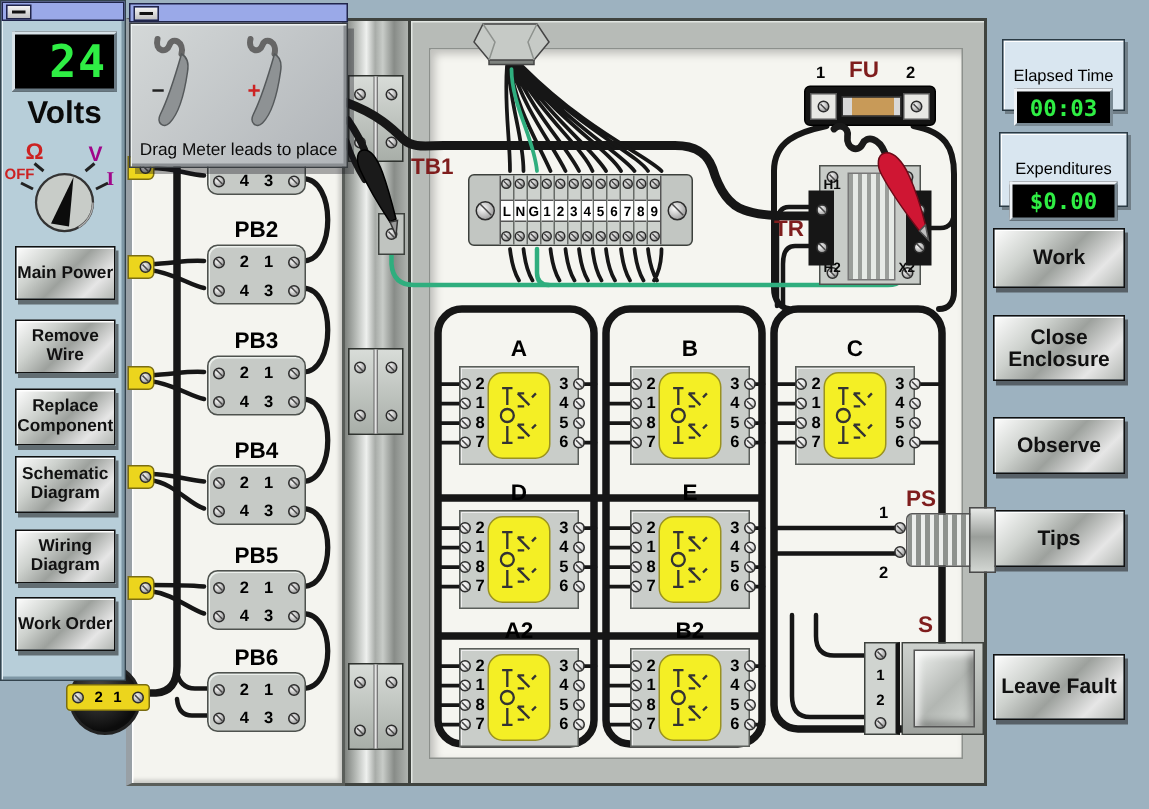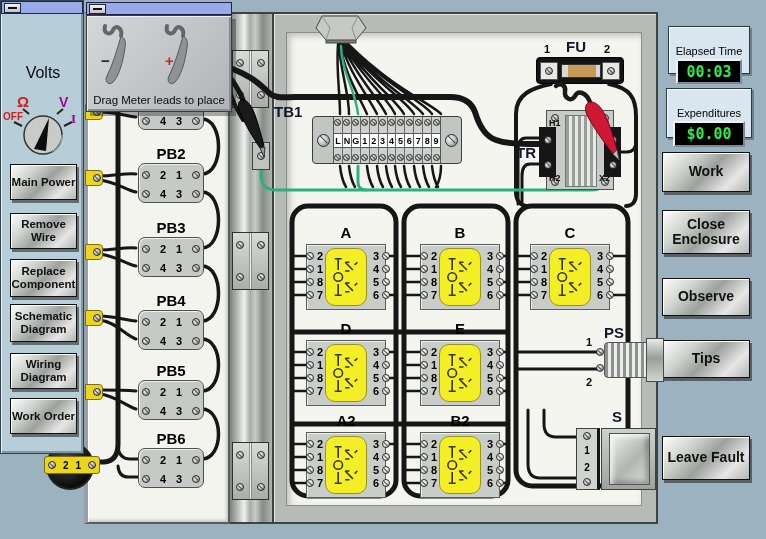--- a/index.html
+++ b/index.html
@@ -24,21 +24,21 @@
   .sc.t{width:7px;height:7px;}
 
   
   .titlebar{position:absolute;left:0;top:0;right:0;height:13px;background:#9aa9e8;border:1px solid #20254a;display:flex;align-items:center;}
   .tbtn{position:relative;width:17px;height:10px;margin-left:2px;background:linear-gradient(180deg,#f4f4f4,#c2c2c2);border:1px solid #20254a;}
   .tbtn::after{content:"";position:absolute;left:3px;right:3px;top:3.5px;height:2px;background:#111;}
   #meterwin{left:0;top:0;width:84px;height:454px;background:#b7ced9;border:1px solid #33434d;box-shadow:inset 1px 1px 0 #e8f2f8, inset -2px -2px 0 #7e97a5;}
   #lcd{left:7px;top:20px;width:70px;height:40px;background:#000;border:2px solid #d8e2e8;border-right-color:#6a7a84;border-bottom-color:#6a7a84;display:flex;align-items:center;justify-content:flex-end;padding-right:5px;}
   .seg{font-family:"DejaVu Sans Mono",monospace;font-weight:bold;color:#2fee44;}
   #lcd .seg{font-size:30px;letter-spacing:1px;}
-  #voltslbl{left:0;top:63px;width:84px;text-align:center;font-weight:normal;font-size:16px;color:#0a0a0a;}
+  #voltslbl{left:0;top:63px;width:84px;text-align:center;font-weight:bold;font-size:21px;color:#0a0a0a;}
   .diallbl{position:absolute;font-weight:bold;}
   #meterbtns .b3d{position:absolute;left:9px;width:67px;height:36px;font-size:11.5px;}
   .b3d{display:flex;align-items:center;justify-content:center;text-align:center;font-weight:bold;color:#111;line-height:1.1;background:linear-gradient(135deg,#fdfdfd 0%,#cdd1cd 30%,#9da19d 52%,#e6e6e6 78%,#b2b6b2 100%);border:1px solid #101010;box-shadow:2px 3px 0 rgba(30,30,30,.55), inset 1px 1px 0 #fff;cursor:pointer;}
   #dragwin{left:86px;top:2px;width:146px;height:110px;}
   #dragbody{left:0;top:13px;right:0;bottom:0;background:linear-gradient(135deg,#d4d8d8,#b0b4b8);border:1px solid #3a3e42;box-shadow:4px 4px 0 rgba(20,20,30,.35), inset 1px 1px 0 #eef2f2, inset -2px -2px 0 #8a8e92;}
   #dragcap{left:0;bottom:5px;right:0;text-align:center;font-size:11.5px;color:#0a0a0a;}
   .leadsign{position:absolute;font-size:15px;font-weight:bold;}
 
   
   .statbox{position:absolute;background:#d9e6f0;border:1px solid #2a3a44;box-shadow:inset 1px 1px 0 #fff,2px 2px 0 rgba(30,30,30,.35);text-align:center;padding-top:18px;}
@@ -47,21 +47,21 @@
   .statlcd .seg{font-size:15px;}
   #actions .b3d{position:absolute;left:662px;width:88px;font-size:14px;}
 
   
   #tb1{left:312px;top:116px;width:150px;height:48px;display:flex;background:#c2c6c2;border:1px solid #3c403c;border-radius:4px;}
   #tb1 .ear{width:20px;display:flex;align-items:center;justify-content:center;}
   #tb1 .cells{flex:1;display:flex;background:#cdd1cd;border-left:1px solid #555;border-right:1px solid #555;}
   .tbc{flex:1;display:flex;flex-direction:column;align-items:center;justify-content:space-between;padding:2px 0;border-right:1px solid #676b67;}
   .tbc:last-child{border-right:none;}
   .tbc b{display:block;width:100%;height:15px;line-height:14px;background:#fff;border-top:1px solid #555;border-bottom:1px solid #555;text-align:center;font-size:9px;}
-  .complbl{position:absolute;font-weight:bold;font-size:15px;color:#0f172a;}
+  .complbl{position:absolute;font-weight:bold;font-size:15px;color:#7f1d1d;}
   .pinlbl{position:absolute;font-size:11px;font-weight:bold;color:#050505;}
 
   
   .relay{position:absolute;width:112px;height:88px;}
   .rlabel{position:absolute;left:0;top:0;width:100%;text-align:center;font-weight:bold;font-size:15px;}
   .rbody{position:absolute;left:16px;top:20px;width:80px;height:66px;background:#c9cdc9;border:1px solid #5a5e5a;box-shadow:inset 1px 1px 0 #eee;}
   .ryellow{position:absolute;left:18px;top:3px;width:42px;height:58px;background:#f4ef25;border:1px solid #9a9220;border-radius:10px;display:flex;align-items:center;justify-content:center;}
   .rt{position:absolute;display:flex;align-items:center;gap:3px;font-weight:bold;font-size:11px;}
   .rt.l{left:16px;}
   .rt.r{right:12px;flex-direction:row-reverse;}
@@ -790,20 +790,23 @@
     <div class="b3d" style="top:152px;height:40px">Work</div>
     <div class="b3d" style="top:210px;height:44px">Close Enclosure</div>
     <div class="b3d" style="top:278px;height:38px">Observe</div>
     <div class="b3d" style="top:340px;height:38px">Tips</div>
     <div class="b3d" style="top:436px;height:44px">Leave Fault</div>
   </div>
 
   <div class="abs" id="meterwin" style="z-index:10">
     <div class="titlebar">
         <div class="tbtn"></div>
+      </div>
+    <div class="abs" id="lcd">
+        <span class="seg">24</span>
       </div>
     <div class="abs" id="voltslbl">Volts</div>
     <span class="diallbl" style="left:16px;top:92px;font-size:15px;color:#c22">Ω</span>
     <span class="diallbl" style="left:58px;top:93px;font-size:14px;color:#a0068a">V</span>
     <span class="diallbl" style="left:2px;top:110px;font-size:10px;color:#c22">OFF</span>
     <span class="diallbl" style="left:70px;top:110px;font-size:13px;color:#a0068a;font-family:'Liberation Serif',serif">I</span>
     <svg class="abs" style="left:0;top:92px" width="84" height="70">
       <line x1="22" y1="16" x2="28" y2="21" stroke="#222" stroke-width="2"></line>
       <line x1="62" y1="16" x2="56" y2="21" stroke="#222" stroke-width="2"></line>
       <line x1="13" y1="29" x2="21" y2="33" stroke="#222" stroke-width="2"></line>

